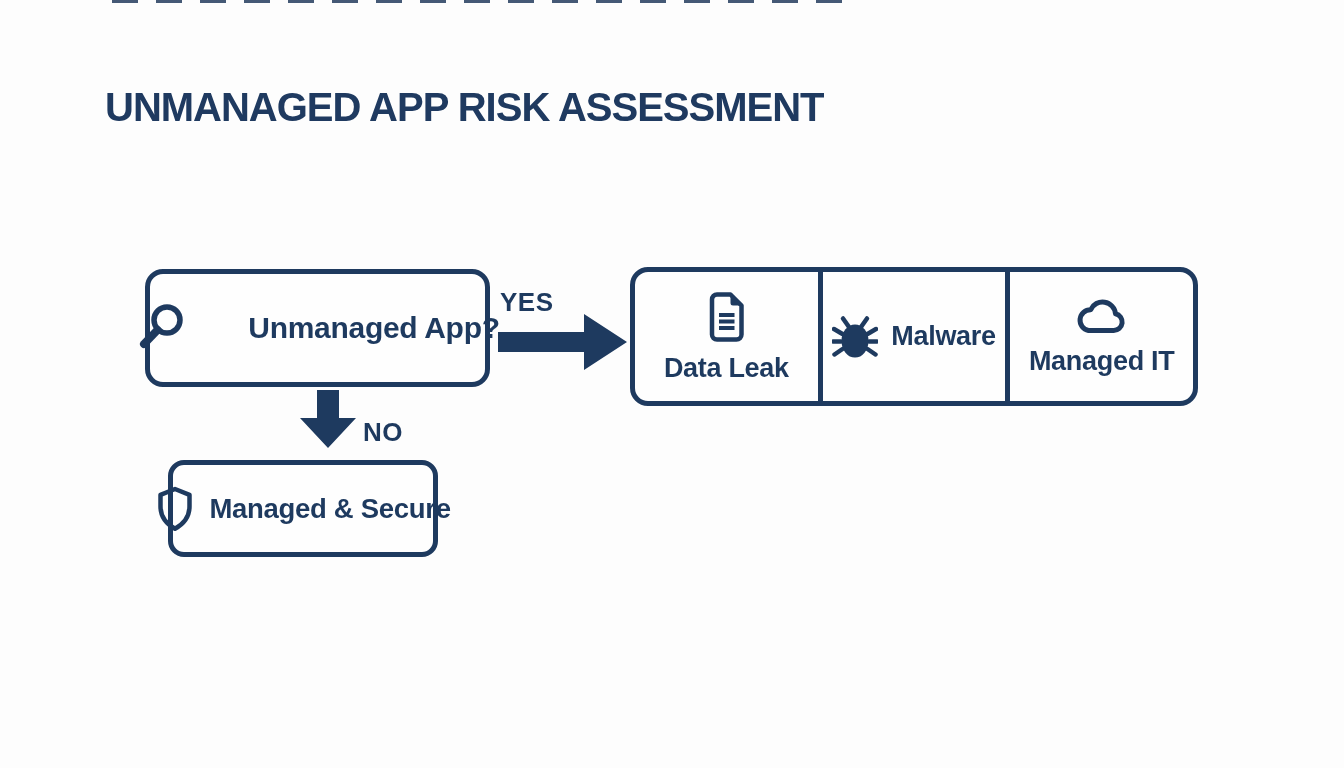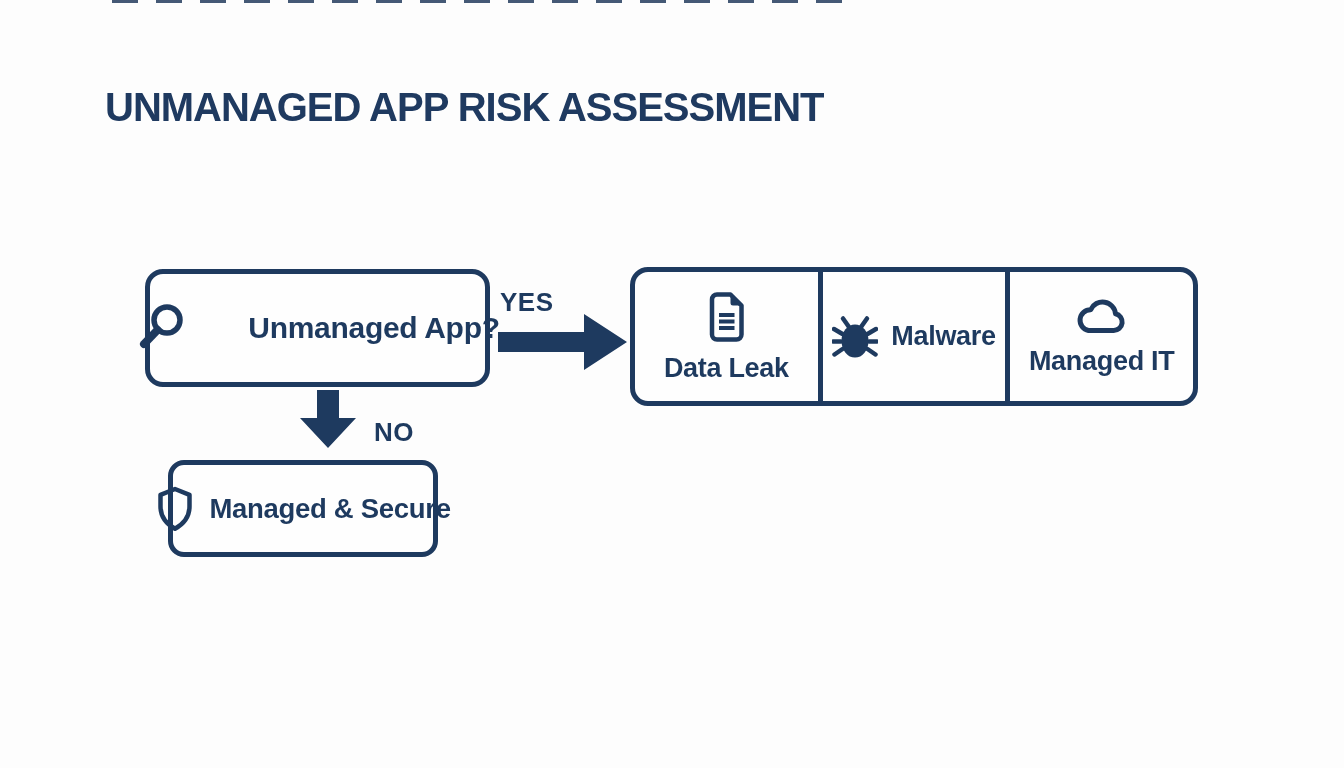--- a/index.html
+++ b/index.html
@@ -46,21 +46,21 @@
     flex:1;display:flex;align-items:center;justify-content:center;
   }
   .risk-cell + .risk-cell{border-left:5px solid #1e3a5f;}
   .cell-row{flex-direction:row;gap:13px;}
   .cell-col{flex-direction:column;gap:10px;padding-top:2px;}
   .risk-cell .lbl{font-size:27px;letter-spacing:-0.3px;white-space:nowrap;}
   .branch-label{
     position:absolute;font-size:26px;letter-spacing:0.5px;white-space:nowrap;
   }
   .yes-label{left:500px;top:287px;width:100px;text-align:left;}
-  .no-label{left:374px;top:417px;}
+  .no-label{left:363px;top:417px;}
   .arrow{position:absolute;}
   .yes-arrow{left:498px;top:312px;}
   .no-arrow{left:299px;top:390px;}
   svg{display:block;}
 </style>
 </head>
 <body>
 
 <div class="canvas">
 

